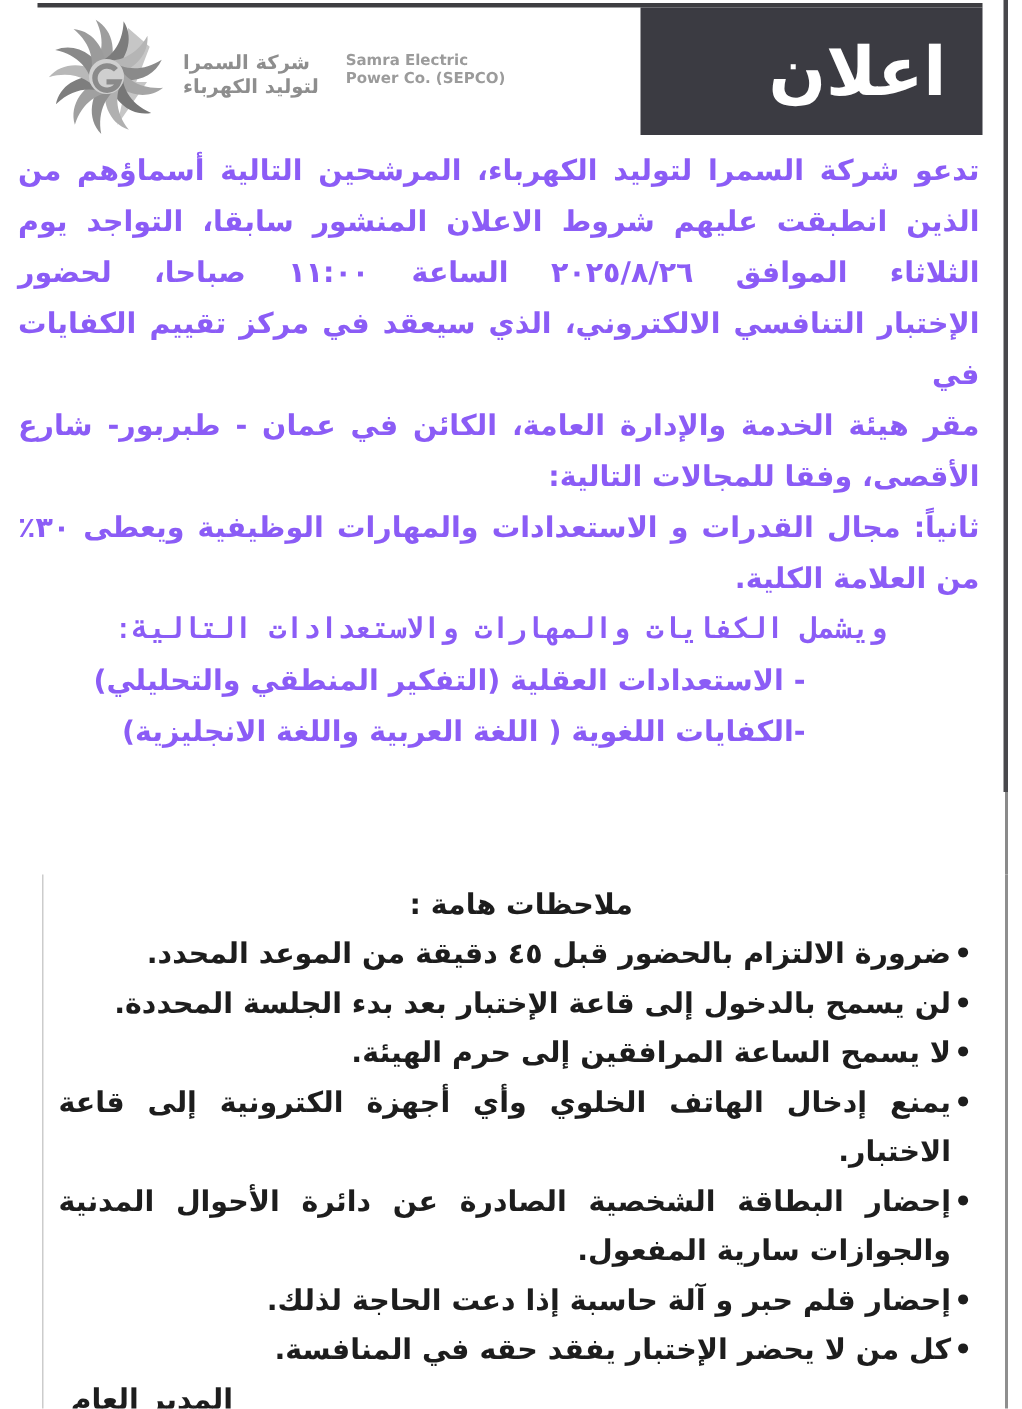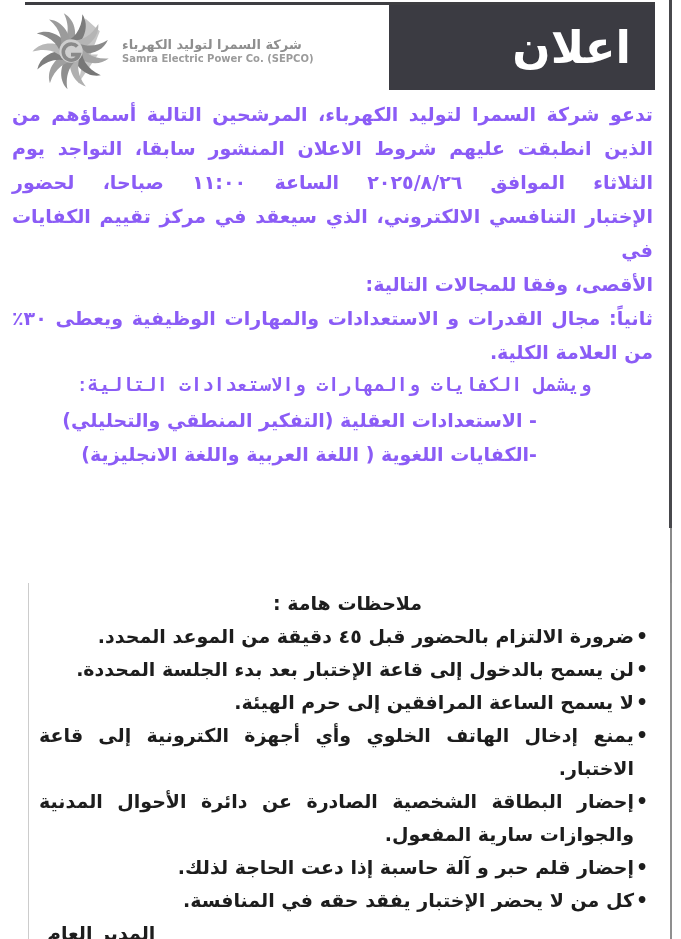--- a/index.html
+++ b/index.html
@@ -10,32 +10,32 @@
   .doc{position:relative;width:681px;height:939px;background:#fff;}
 
   
   .block1{
     position:relative;height:528px;margin-right:9px;
     border-right:3px solid #48484c;box-sizing:border-box;overflow:hidden;
     direction:rtl;
   }
   .top-rule{position:absolute;top:2px;left:25px;right:14px;height:3px;background:#3e3e42;}
   .banner{
-    position:absolute;top:5px;right:14px;width:266px;height:85px;
+    position:absolute;top:5px;right:14px;width:228px;height:85px;
     background:#3b3b42;color:#ffffff;
     display:flex;align-items:center;justify-content:flex-start;
     padding-right:24px;box-sizing:border-box;
     font-size:45px;font-weight:bold;letter-spacing:1px;margin-left:41px;
   }
   .logo{
     position:absolute;top:5px;left:26px;width:320px;height:92px;
     display:flex;align-items:center;direction:ltr;gap:6px;
   }
   .logo svg{width:90px;height:90px;flex:0 0 auto;}
-  .brand{display:flex;flex-direction:column;line-height:1.25;}
+  .brand{display:flex;flex-direction:row;line-height:1.25;}
   .brand-ar{font-size:13px;font-weight:bold;color:#8e8e8e;direction:rtl;text-align:left;}
   .brand-en{font-size:10px;font-weight:bold;color:#9b9b9b;direction:ltr;}
 
   .body-text{
     position:absolute;top:97px;right:16px;left:12px;
     font-size:19px;font-weight:bold;line-height:34px;color:#8b5cf6;
     text-align:right;
   }
   .line{min-height:34px;}
   .j{text-align:justify;text-align-last:justify;}
@@ -124,20 +124,21 @@
         <span class="brand-ar">شركة السمرا لتوليد الكهرباء</span>
         <span class="brand-en">Samra Electric Power Co. (SEPCO)</span>
       </div>
     </div>
 
     <div class="body-text">
       <div class="line j">تدعو شركة السمرا لتوليد الكهرباء، المرشحين التالية أسماؤهم من</div>
       <div class="line j">الذين انطبقت عليهم شروط الاعلان المنشور سابقا، التواجد يوم</div>
       <div class="line j">الثلاثاء الموافق ٢٠٢٥/٨/٢٦ الساعة ١١:٠٠ صباحا، لحضور</div>
       <div class="line j">الإختبار التنافسي الالكتروني، الذي سيعقد في مركز تقييم الكفايات في</div>
+      <div class="line j">مقر هيئة الخدمة والإدارة العامة، الكائن في عمان - طبربور- شارع</div>
       <div class="line">الأقصى، وفقا للمجالات التالية:</div>
       <div class="line j">ثانياً: مجال القدرات و الاستعدادات والمهارات الوظيفية ويعطى ٣٠٪</div>
       <div class="line">من العلامة الكلية.</div>
       <div class="line ind-60">ويشمل الكفايات والمهارات والاستعدادات التالية:</div>
       <div class="line ind-88">- الاستعدادات العقلية (التفكير المنطقي والتحليلي)</div>
       <div class="line ind-88">-الكفايات اللغوية ( اللغة العربية واللغة الانجليزية)</div>
 
     </div>
   </section>
 

